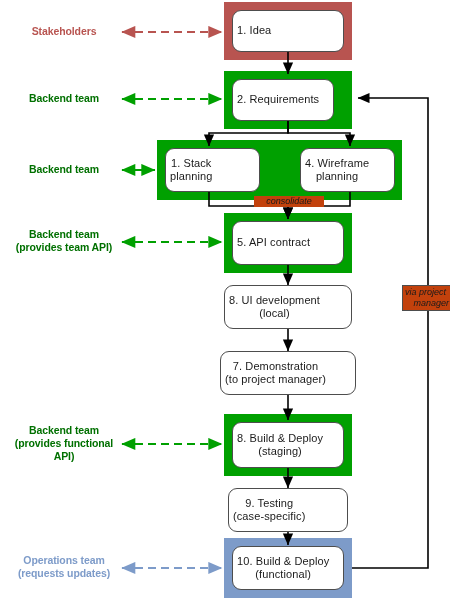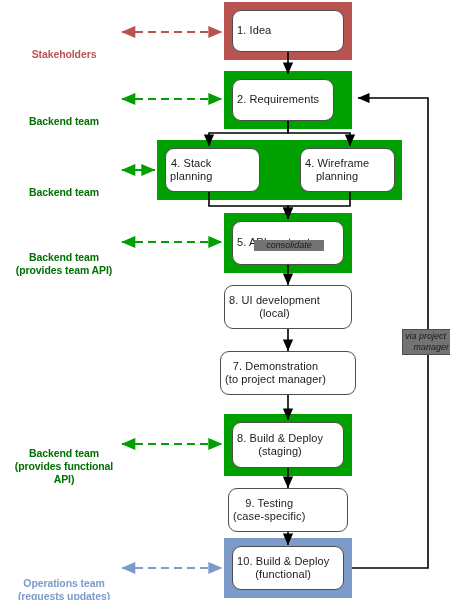--- a/index.html
+++ b/index.html
@@ -57,38 +57,36 @@
 
   
   .actor {
     position: absolute;
     box-sizing: border-box;
     text-align: center;
     font-size: 10.5px;
     line-height: 13px;
     font-weight: bold;
     letter-spacing: -0.1px;
-    margin-top: 23px;
   }
   .actor-red { color: #b85450; }
   .actor-green { color: #007000; }
   .actor-blue { color: #7d9bc9; }
 
   
   .edge-label {
     position: absolute;
-    background: #737373;
+    background: #c2410c;
     color: #1a1a1a;
     font-size: 9px;
     line-height: 11px;
     font-style: italic;
     text-align: center;
     white-space: nowrap;
     padding: 0 1px;
-    margin-top: 44px;
   }
   .edge-label.boxed {
     border: 1px solid #4d4d4d;
     white-space: normal;
     padding: 1px 2px;
     line-height: 11px;
   }
 </style>
 </head>
 <body>
@@ -162,21 +160,21 @@
   <div class="node" style="left:232px; top:10px;  width:112px; height:42px;">
     <span class="lbl">1. Idea</span>
   </div>
 
   <div class="node" style="left:232px; top:79px; width:102px; height:42px;">
     <span class="lbl">2. Requirements</span>
   </div>
 
   <div class="node" style="left:165px; top:148px; width:95px; height:44px;">
     <span class="lbl">
-      <span>4. Stack</span><br>
+      <span>1. Stack</span><br>
       <span>planning</span>
     </span>
   </div>
 
   <div class="node" style="left:300px; top:148px; width:95px; height:44px;">
     <span class="lbl">
       <span>4. Wireframe</span><br>
       <span>planning</span>
     </span>
   </div>

